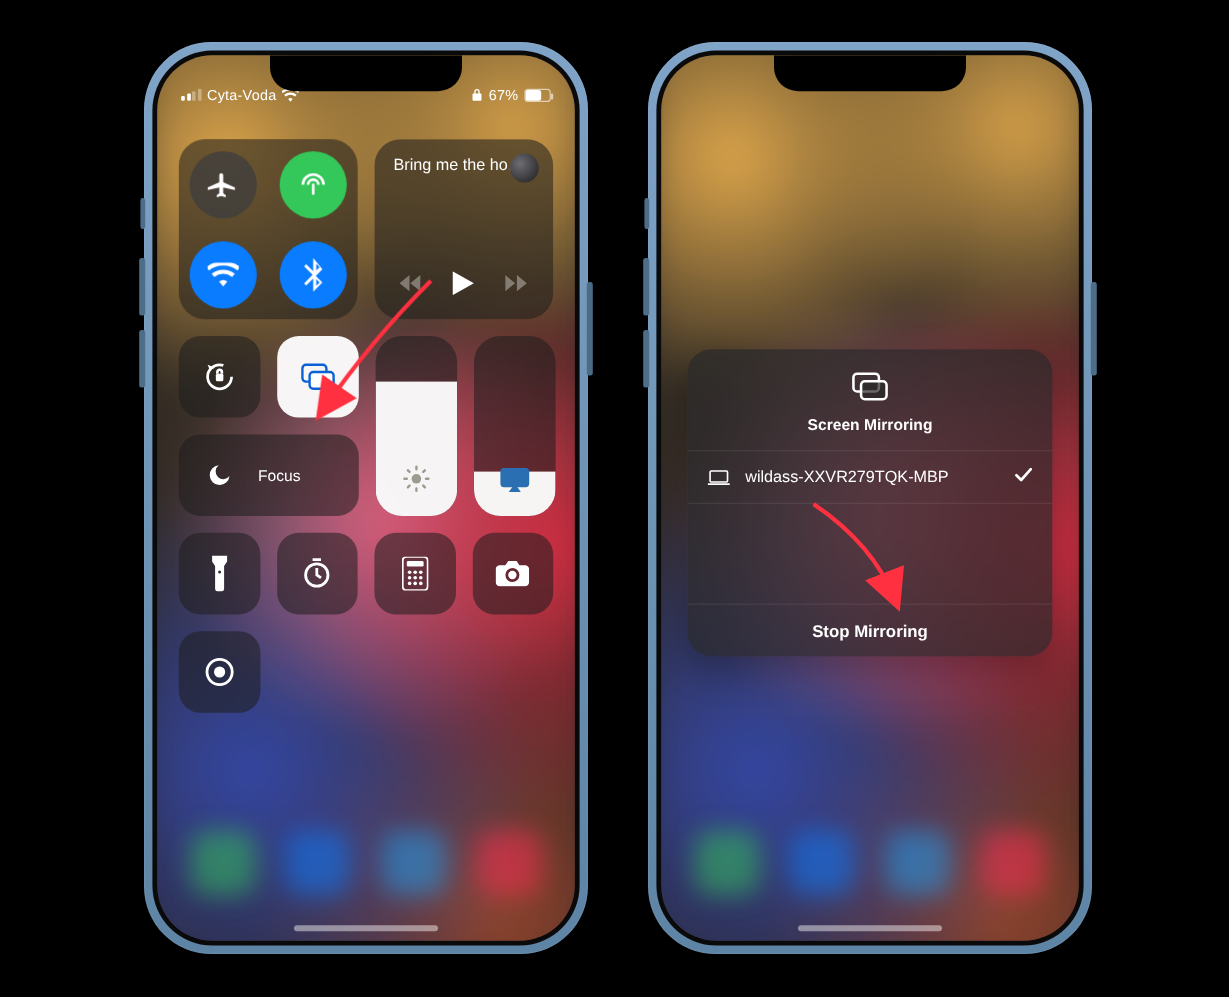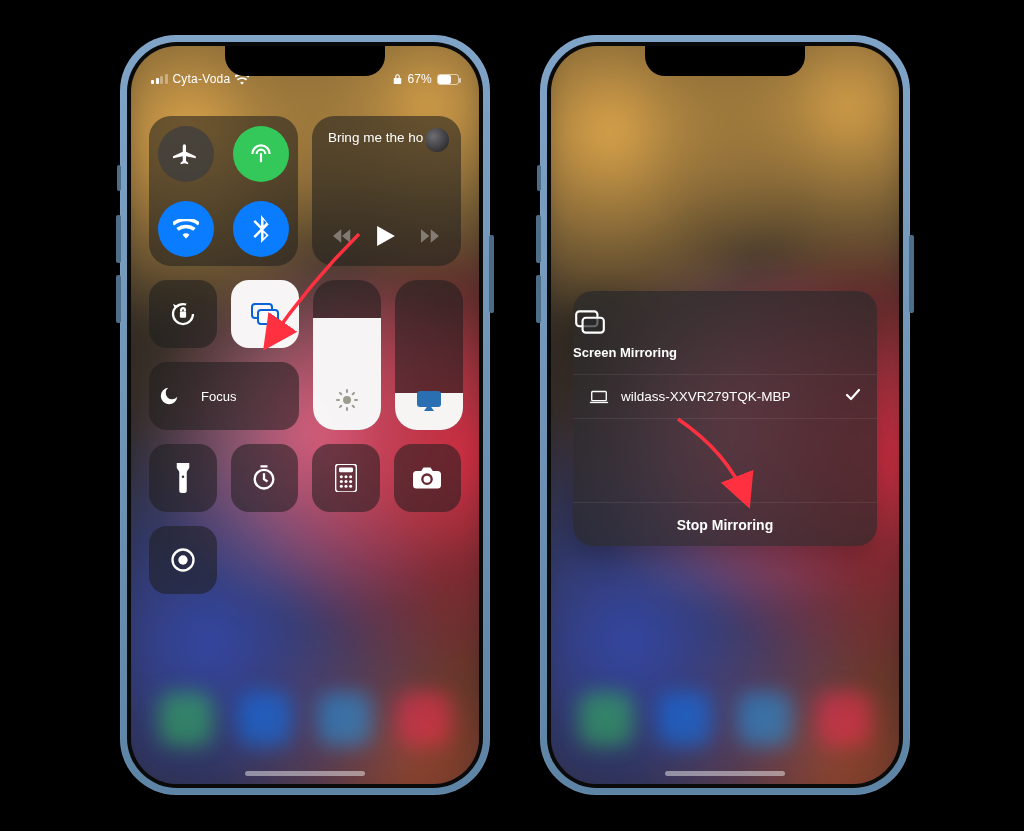--- a/index.html
+++ b/index.html
@@ -155,20 +155,21 @@
     display:flex; align-items:center; justify-content:center;
     position:relative;
   }
   .sq.light {
     background: rgba(255,255,255,.95);
   }
   .focus-tile {
     width:150px; height:68px; border-radius:18px;
     background: rgba(30,30,30,.55);
     display:flex; align-items:center; gap:12px;
+    padding-left:14px;
     color:#fff; font-size:13px; font-weight:500;
   }
   .focus-tile .round { width:40px; height:40px; }
 
   .tall-slider {
     width:68px; height:150px; border-radius:22px;
     background: rgba(30,30,30,.55);
     position:relative; overflow:hidden;
   }
   .tall-slider .fill {
@@ -199,21 +200,21 @@
   
   .sheet {
     position:absolute; left:22px; right:22px; top:245px;
     border-radius:20px;
     background: rgba(40,40,42,.7);
     backdrop-filter: blur(20px);
     color:#fff;
     padding-top:18px;
     box-shadow: 0 10px 30px rgba(0,0,0,.3);
   }
-  .sheet .head { padding-bottom:14px; }
+  .sheet .head { text-align:center; padding-bottom:14px; }
   .sheet .head .ic { margin-bottom:6px; }
   .sheet .head .ttl { font-size:13px; font-weight:600; }
   .sheet .row {
     display:flex; align-items:center; gap:12px;
     height:44px;
     padding:0 16px;
     font-size:13.5px; font-weight:500;
     border-top:1px solid rgba(255,255,255,.08);
     text-align:center;
   }

